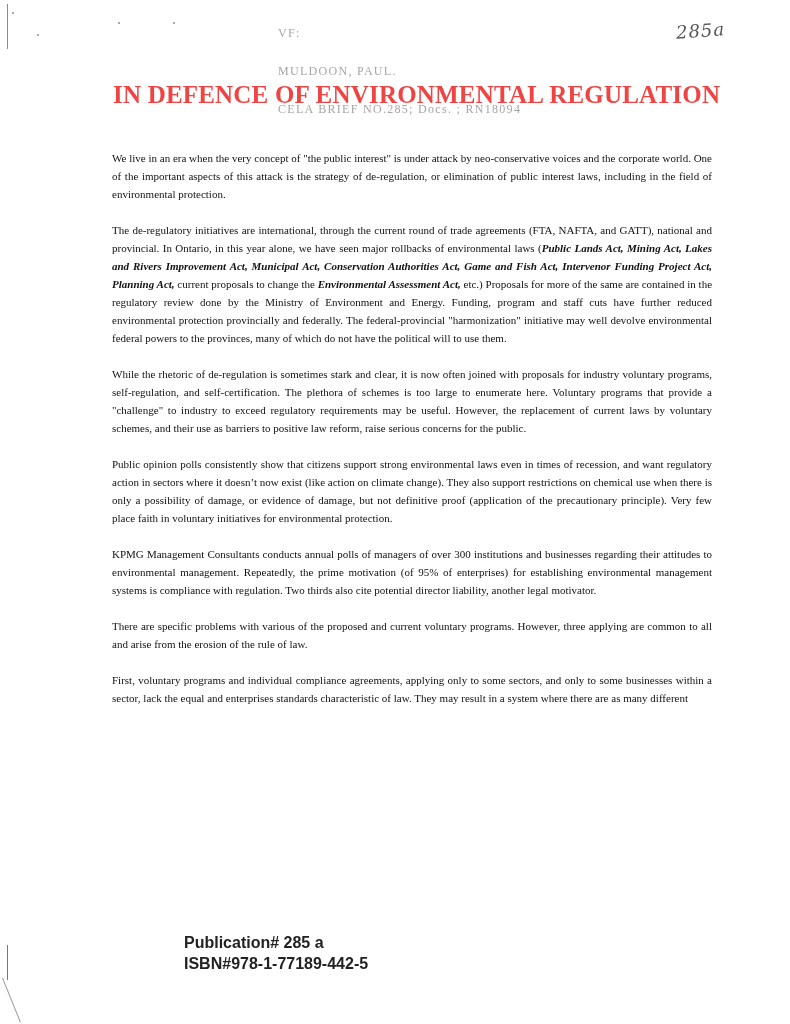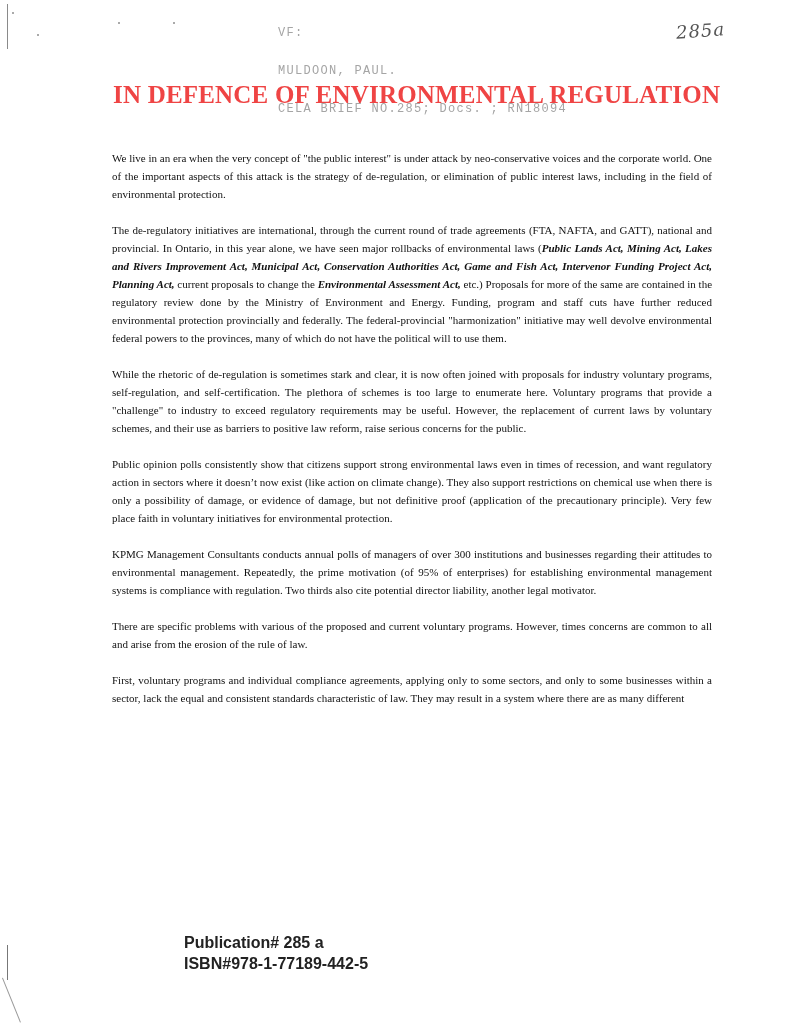--- a/index.html
+++ b/index.html
@@ -10,21 +10,21 @@
   .edge-line {
     position: absolute; left: 7px; top: 4px; width: 1px; height: 45px; background: #8a8a8a;
   }
   .edge-line.lower { top: 945px; height: 35px; background: #777; }
   .edge-diag {
     position: absolute; left: 2px; top: 978px; width: 1px; height: 48px; background: #999;
     transform: rotate(-22deg); transform-origin: top left;
   }
   .stamp {
     position: absolute; left: 278px; top: 2px;
-    font-family: Liberation Mono, monospace;
+    font-family: Liberation Serif, serif;
     font-size: 12px; line-height: 12.6px; letter-spacing: 1.3px; color: #a5a5a5;
     white-space: pre;
   }
   .stamp div { height: 12.6px; }
   .handwritten {
     position: absolute; left: 676px; top: 20px;
     font-family: "DejaVu Serif", serif; font-style: italic; font-size: 18px;
     color: #555; letter-spacing: 1px; transform: rotate(-4deg);
   }
   .speck { position: absolute; width: 2px; height: 2px; background: #aaa; }
@@ -65,20 +65,20 @@
 <div class="handwritten">285a</div>
 
 <h1 class="title" style="margin:0">IN DEFENCE OF ENVIRONMENTAL REGULATION</h1>
 
 <div class="body">
   <p>We live in an era when the very concept of "the public interest" is under attack by neo-conservative voices and the corporate world.  One of the important aspects of this attack is the strategy of de-regulation, or elimination of public interest laws, including in the field of environmental protection.</p>
   <p><span>The de-regulatory initiatives are international, through the current round of trade agreements (FTA, NAFTA, and GATT), national and provincial.  In Ontario, in this year alone, we have seen major rollbacks of environmental laws (</span><em>Public Lands Act, Mining Act, Lakes and Rivers Improvement Act, Municipal Act, Conservation Authorities Act, Game and Fish Act, Intervenor Funding Project Act, Planning Act,</em><span> current proposals to change the </span><em>Environmental Assessment Act,</em><span> etc.)  Proposals for more of the same are contained in the regulatory review done by the Ministry of Environment and Energy.  Funding, program and staff cuts have further reduced environmental protection provincially and federally.  The federal-provincial "harmonization" initiative may well devolve environmental federal powers to the provinces, many of which do not have the political will to use them.</span></p>
   <p>While the rhetoric of de-regulation is sometimes stark and clear, it is now often joined with proposals for industry voluntary programs, self-regulation, and self-certification.  The plethora of schemes is too large to enumerate here.  Voluntary programs that provide a "challenge" to industry to exceed regulatory requirements may be useful.  However, the replacement of current laws by voluntary schemes, and their use as barriers to positive law reform, raise serious concerns for the public.</p>
   <p>Public opinion polls consistently show that citizens support strong environmental laws even in times of recession, and want regulatory action in sectors where it doesn’t now exist (like action on climate change). They also support restrictions on chemical use when there is only a possibility of damage, or evidence of damage, but not definitive proof (application of the precautionary principle).  Very few place faith in voluntary initiatives for environmental protection.</p>
   <p>KPMG Management Consultants conducts annual polls of managers of over 300 institutions and businesses regarding their attitudes to environmental management.  Repeatedly, the prime motivation (of 95% of enterprises) for establishing environmental management systems is compliance with regulation.  Two thirds also cite potential director liability, another legal motivator.</p>
-  <p>There are specific problems with various of the proposed and current voluntary programs.  However, times concerns are common to all and arise from the erosion of the rule of law.</p>
-  <p>First, voluntary programs and individual compliance agreements, applying only to some sectors, and only to some businesses within a sector, lack the equal and consistent standards characteristic of law.  They may result in a system where there are as many different</p>
+  <p>There are specific problems with various of the proposed and current voluntary programs.  However, three applying are common to all and arise from the erosion of the rule of law.</p>
+  <p>First, voluntary programs and individual compliance agreements, applying only to some sectors, and only to some businesses within a sector, lack the equal and enterprises standards characteristic of law.  They may result in a system where there are as many different</p>
 </div>
 
 <div class="pub">
   <div>Publication# 285 a</div>
   <div>ISBN#978-1-77189-442-5</div>
 </div>
 
 </body></html>

